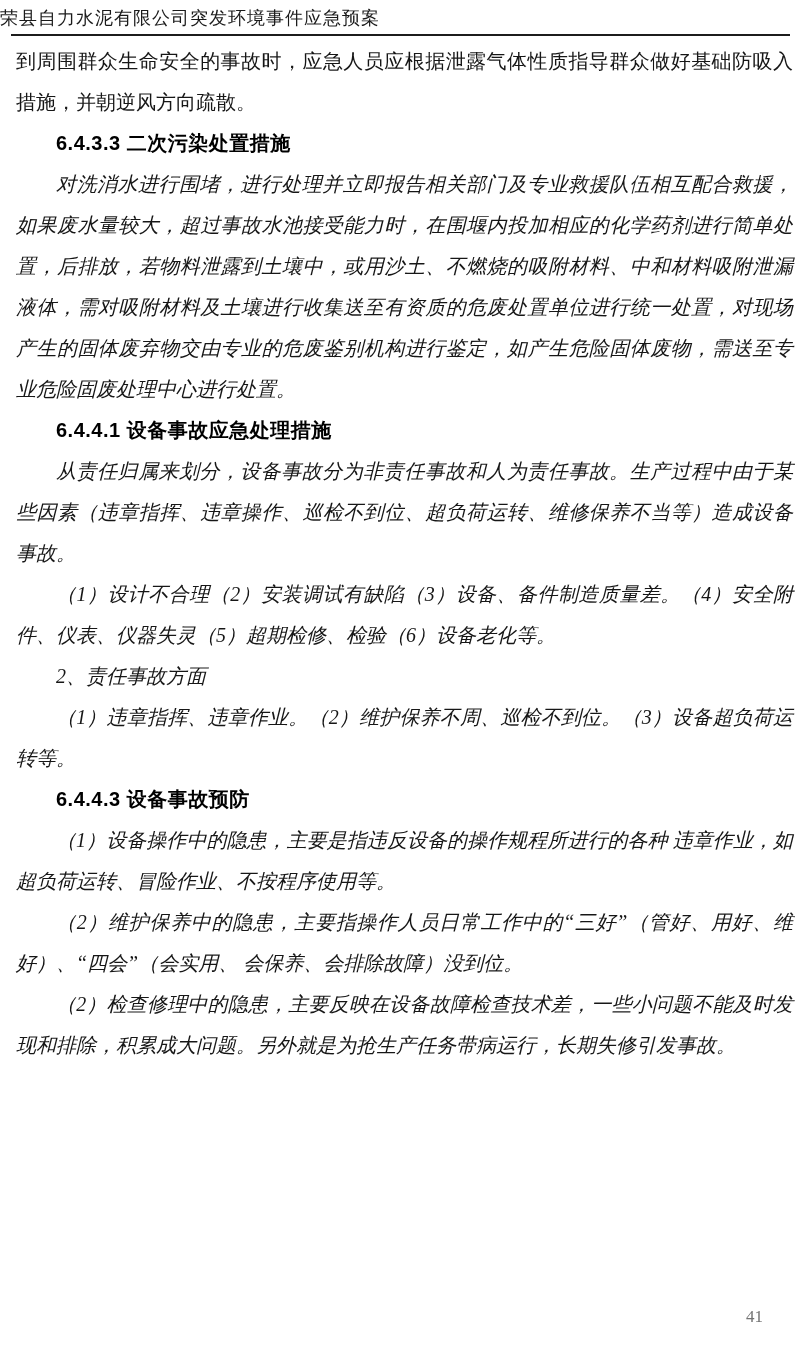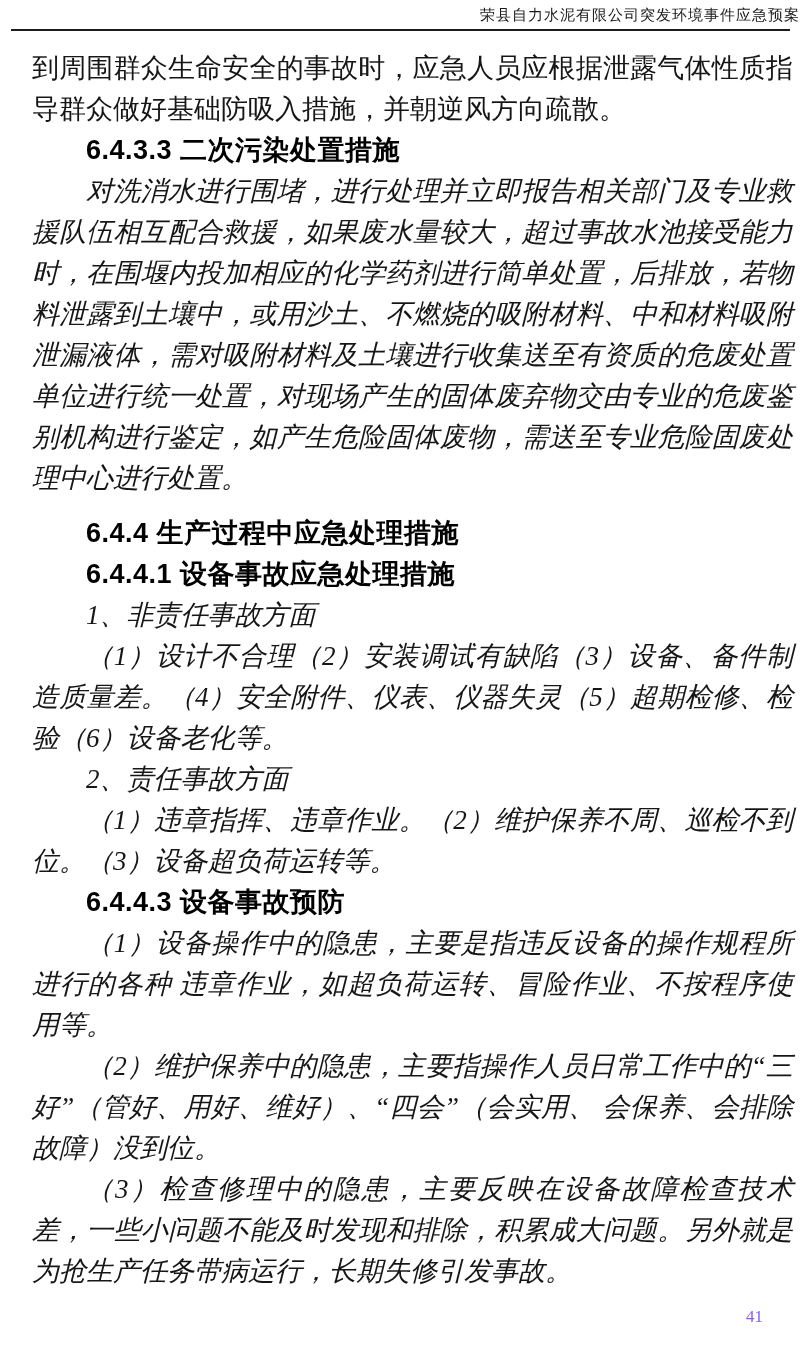--- a/index.html
+++ b/index.html
@@ -14,37 +14,36 @@
     background: #ffffff;
     color: #161616;
     font-family: "Liberation Serif", "DejaVu Serif", serif;
     overflow: hidden;
     box-sizing: border-box;
   }
   .page-header {
     padding-top: 6px;
   }
   .header-title {
-    text-align: right;
-    font-size: 15px;
+    text-align: left;
+    font-size: 18px;
     letter-spacing: 1px;
     color: #1a1a1a;
   }
   .header-rule {
     height: 2px;
     background: #1c1c1c;
     margin: 4px 10px 0 11px;
   }
   .doc-body {
-    padding: 17px 7px 0 16px;
-    font-size: 27px;
+    padding: 5px 7px 0 16px;
+    font-size: 20px;
     line-height: 41px;
     text-align: justify;
     color: #161616;
-    margin-left: 16px;
   }
   .doc-body p {
     margin: 0;
   }
   p.body {
     text-indent: 2em;
     font-style: italic;
   }
   p.body-noindent {
     text-indent: 0;
@@ -57,45 +56,44 @@
     color: #000000;
   }
   p.extra-space {
     margin-top: 14px;
   }
   .page-number {
     position: absolute;
     right: 37px;
     bottom: 24px;
     font-size: 17px;
-    color: #8b5cf6;
+    color: #737373;
     font-family: "Liberation Serif", "DejaVu Serif", serif;
   }
 </style>
 </head>
 <body>
 
 <div class="page">
 
   <div class="page-header">
     <div class="header-title">荣县自力水泥有限公司突发环境事件应急预案</div>
     <div class="header-rule"></div>
   </div>
 
   <div class="doc-body">
       <p class="body-noindent">到周围群众生命安全的事故时，应急人员应根据泄露气体性质指导群众做好基础防吸入措施，并朝逆风方向疏散。</p>
       <p class="heading">6.4.3.3 二次污染处置措施</p>
       <p class="body">对洗消水进行围堵，进行处理并立即报告相关部门及专业救援队伍相互配合救援，如果废水量较大，超过事故水池接受能力时，在围堰内投加相应的化学药剂进行简单处置，后排放，若物料泄露到土壤中，或用沙土、不燃烧的吸附材料、中和材料吸附泄漏液体，需对吸附材料及土壤进行收集送至有资质的危废处置单位进行统一处置，对现场产生的固体废弃物交由专业的危废鉴别机构进行鉴定，如产生危险固体废物，需送至专业危险固废处理中心进行处置。</p>
-      <p class="heading extra-space">6.4.4 生产过程中应急处理措施</p>
       <p class="heading">6.4.4.1 设备事故应急处理措施</p>
-      <p class="body">1、非责任事故方面</p>
+      <p class="body">从责任归属来划分，设备事故分为非责任事故和人为责任事故。生产过程中由于某些因素（违章指挥、违章操作、巡检不到位、超负荷运转、维修保养不当等）造成设备事故。</p>
       <p class="body">（1）设计不合理（2）安装调试有缺陷（3）设备、备件制造质量差。（4）安全附件、仪表、仪器失灵（5）超期检修、检验（6）设备老化等。</p>
       <p class="body">2、责任事故方面</p>
       <p class="body">（1）违章指挥、违章作业。（2）维护保养不周、巡检不到位。（3）设备超负荷运转等。</p>
       <p class="heading">6.4.4.3 设备事故预防</p>
       <p class="body">（1）设备操作中的隐患，主要是指违反设备的操作规程所进行的各种 违章作业，如超负荷运转、冒险作业、不按程序使用等。</p>
       <p class="body">（2）维护保养中的隐患，主要指操作人员日常工作中的“三好”（管好、用好、维好）、“四会”（会实用、 会保养、会排除故障）没到位。</p>
-      <p class="body">（3）检查修理中的隐患，主要反映在设备故障检查技术差，一些小问题不能及时发现和排除，积累成大问题。另外就是为抢生产任务带病运行，长期失修引发事故。</p>
+      <p class="body">（2）检查修理中的隐患，主要反映在设备故障检查技术差，一些小问题不能及时发现和排除，积累成大问题。另外就是为抢生产任务带病运行，长期失修引发事故。</p>
     </div>
 
   <div class="page-number">41</div>
 
 </div>
 
 </body></html>

